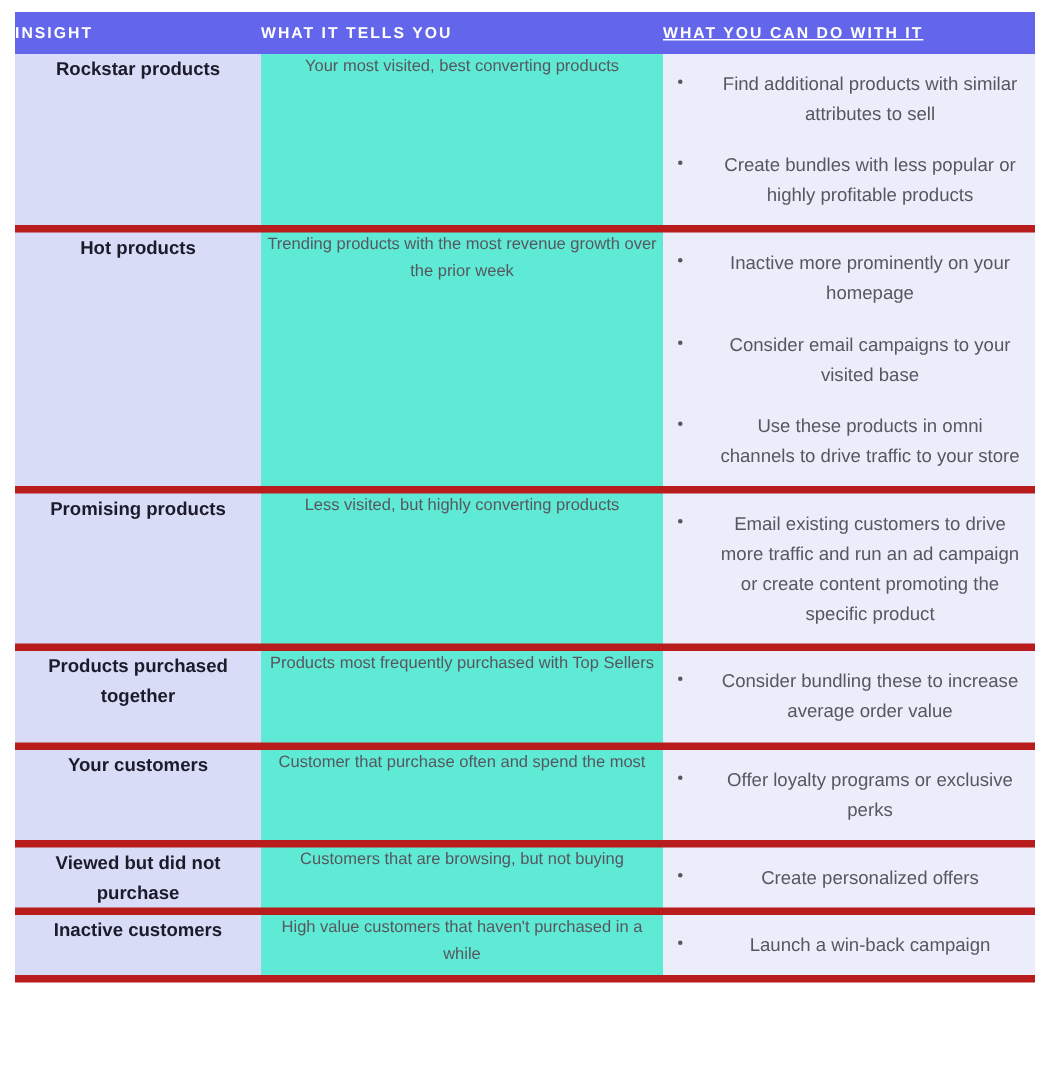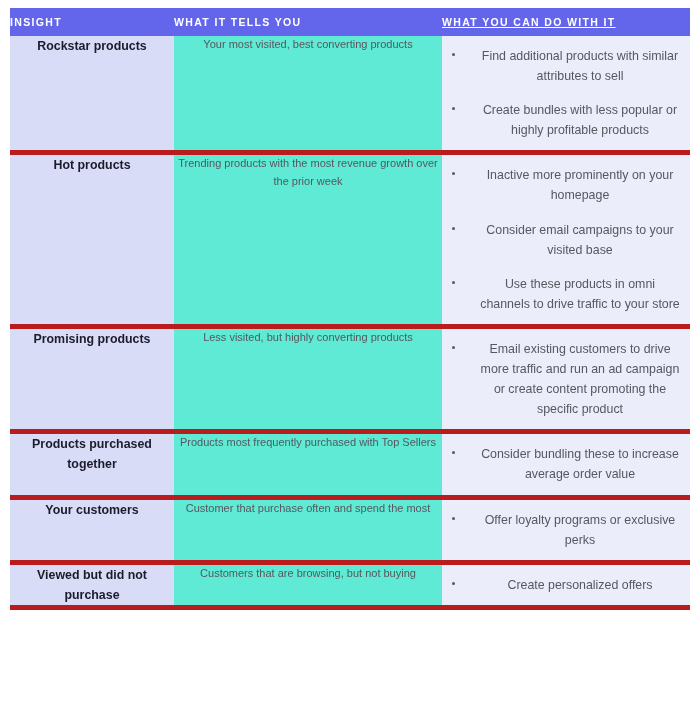--- a/index.html
+++ b/index.html
@@ -182,17 +182,26 @@
         </tr>
         <tr>
           <td class="cell-insight">Viewed but did not purchase</td>
           <td class="cell-tells">Customers that are browsing, but not buying</td>
           <td class="cell-cando">
             <ul class="bullet-list">
               <li><span class="dot"></span><span>Create personalized offers</span></li>
             </ul>
           </td>
         </tr>
+        <tr>
+          <td class="cell-insight">Inactive customers</td>
+          <td class="cell-tells">High value customers that haven't purchased in a while</td>
+          <td class="cell-cando">
+            <ul class="bullet-list">
+              <li><span class="dot"></span><span>Launch a win-back campaign</span></li>
+            </ul>
+          </td>
+        </tr>
       </tbody>
 
   </table>
 
 </div>
 
 </body></html>

